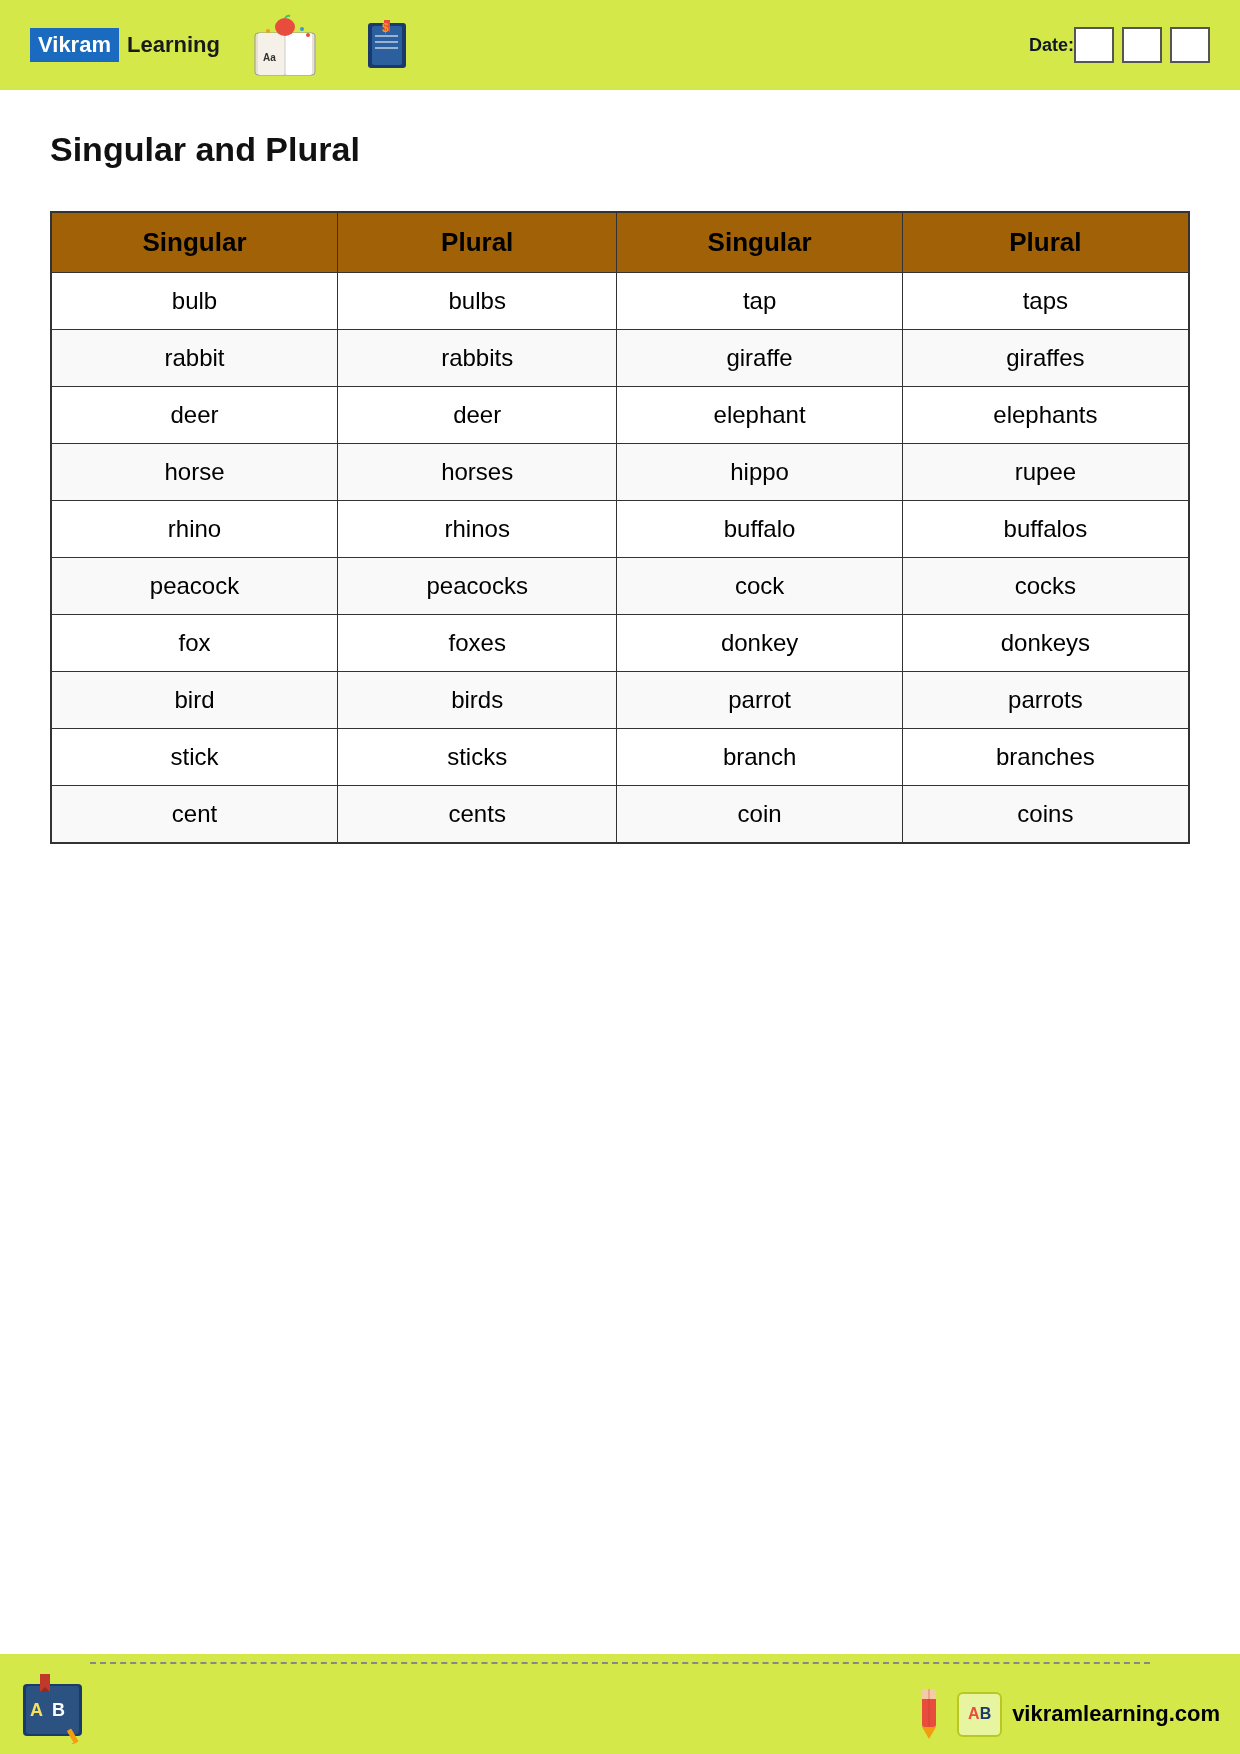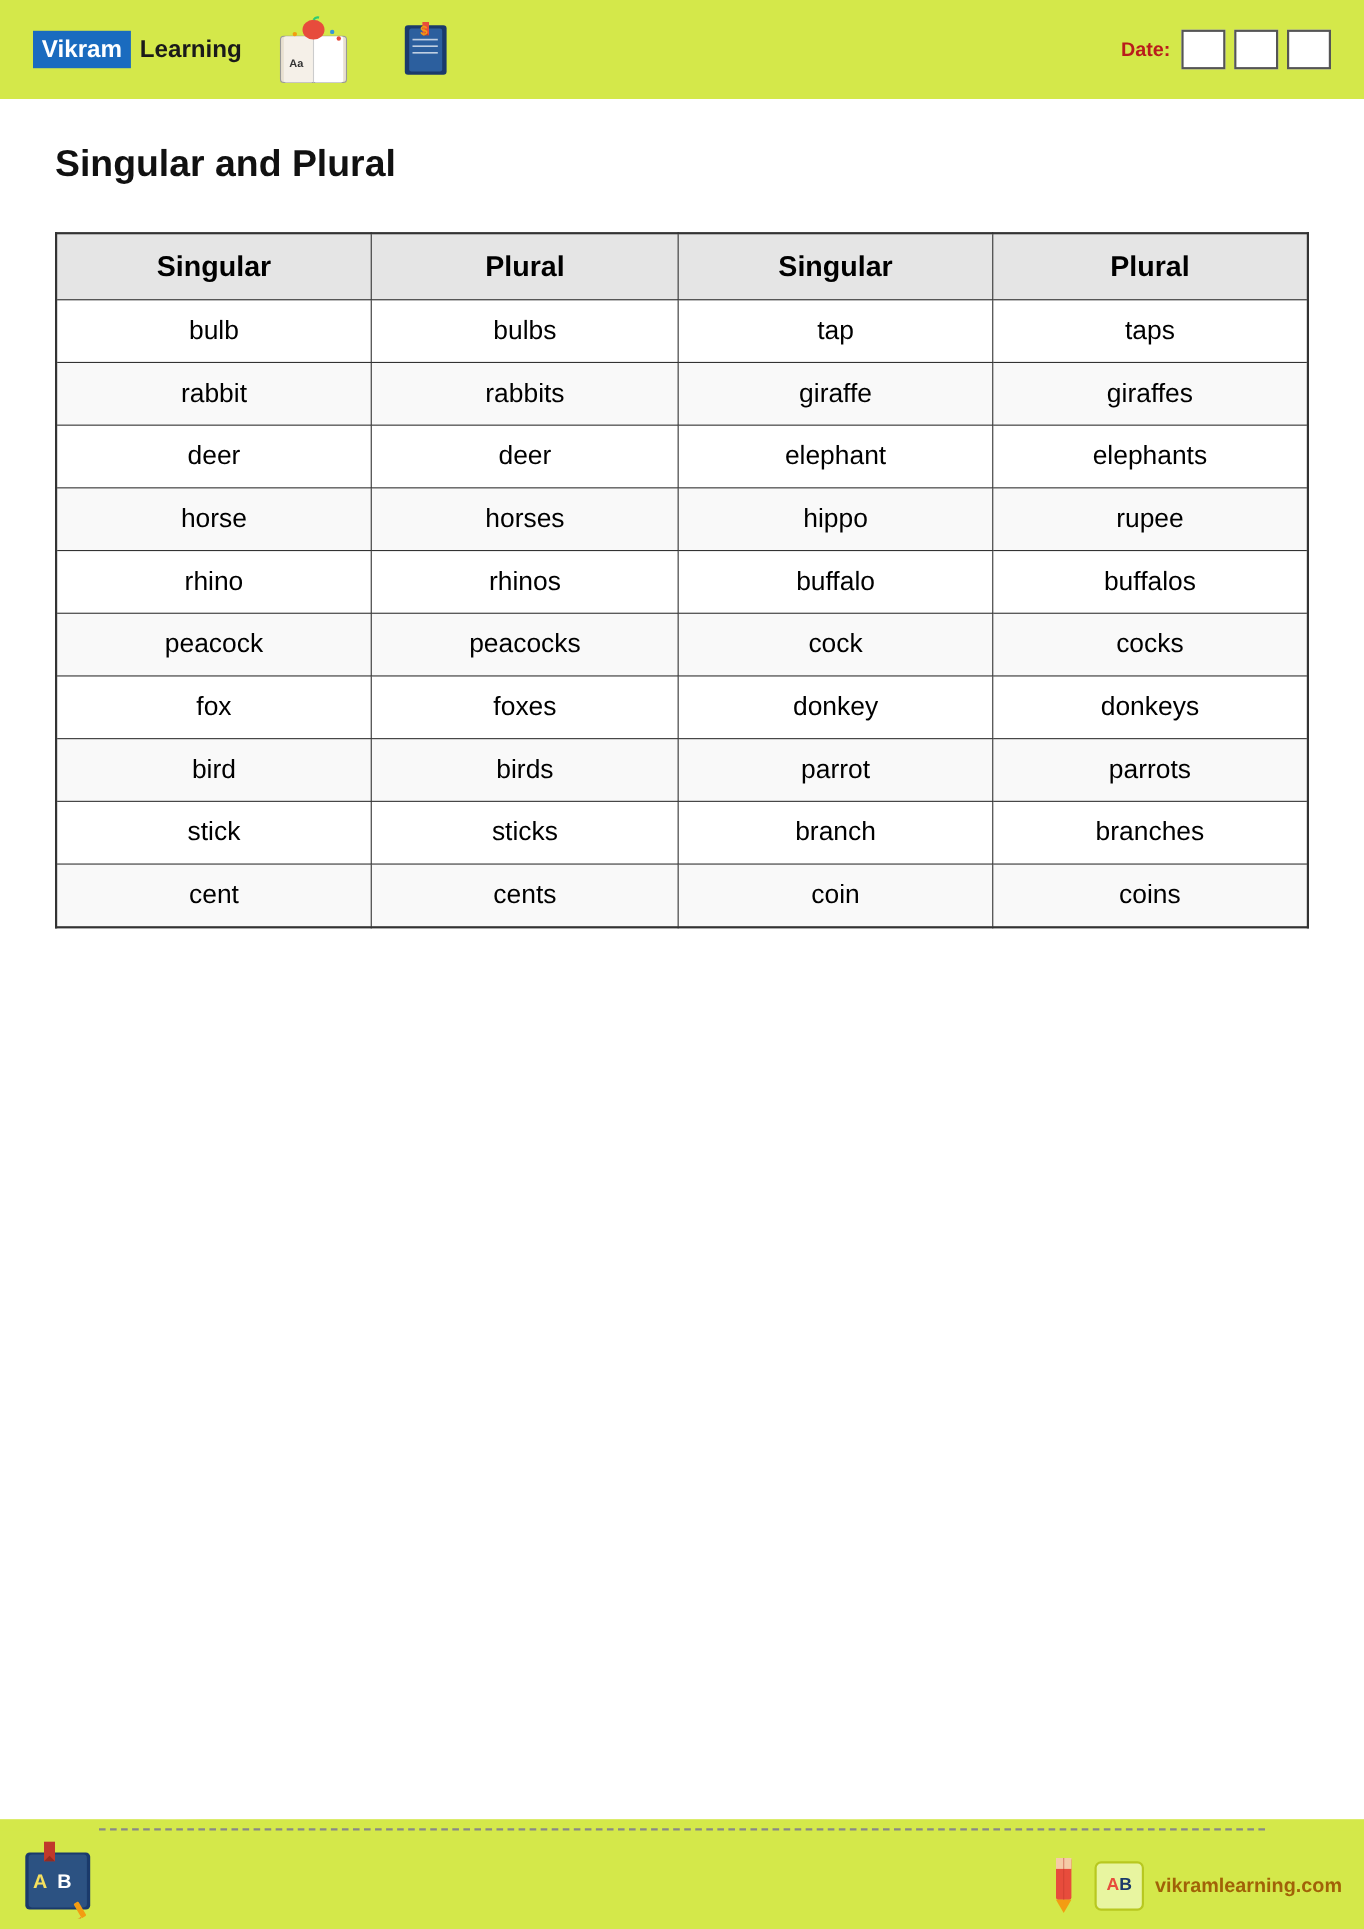--- a/index.html
+++ b/index.html
@@ -57,24 +57,23 @@
       margin-left: 20px;
     }
 
     .date-section {
       position: absolute;
       right: 30px;
       top: 50%;
       transform: translateY(-50%);
       display: flex;
       align-items: center;
-      gap: 10px;
       font-size: 18px;
       font-weight: bold;
-      color: #b91c1c;
+      color: #0f172a;
     }
 
     .date-boxes {
       display: flex;
       gap: 8px;
     }
 
     .date-box {
       width: 40px;
       height: 36px;
@@ -106,21 +105,21 @@
     .word-table td {
       border: 1.5px solid #333;
       padding: 14px 10px;
       text-align: center;
       font-size: 24px;
     }
 
     .word-table th {
       font-weight: bold;
       font-size: 26px;
-      background: #e5e5e5;
+      background: #a16207;
     }
 
     .word-table tr:nth-child(even) td {
       background: #f9f9f9;
     }
 
     
     .footer {
       position: absolute;
       bottom: 0;
@@ -141,23 +140,23 @@
     .footer-logo-right {
       position: absolute;
       bottom: 15px;
       right: 20px;
       display: flex;
       align-items: center;
       gap: 10px;
     }
 
     .footer-url {
-      font-size: 18px;
-      font-weight: bold;
-      color: #a16207;
+      font-size: 22px;
+      font-weight: bold;
+      color: #000000;
     }
   </style>
 </head>
 <body>
 
 <div class="header">
   <div class="logo-container">
     <span class="logo-vikram">Vikram</span>
     <span class="logo-learning">Learning</span>
   </div>

